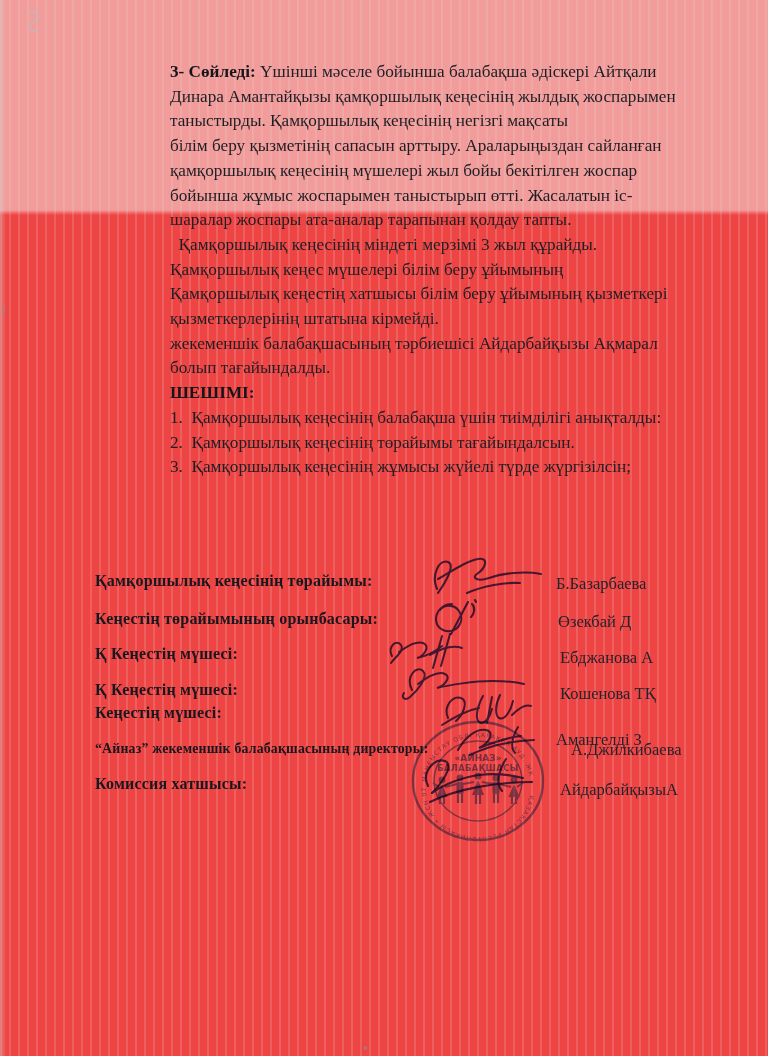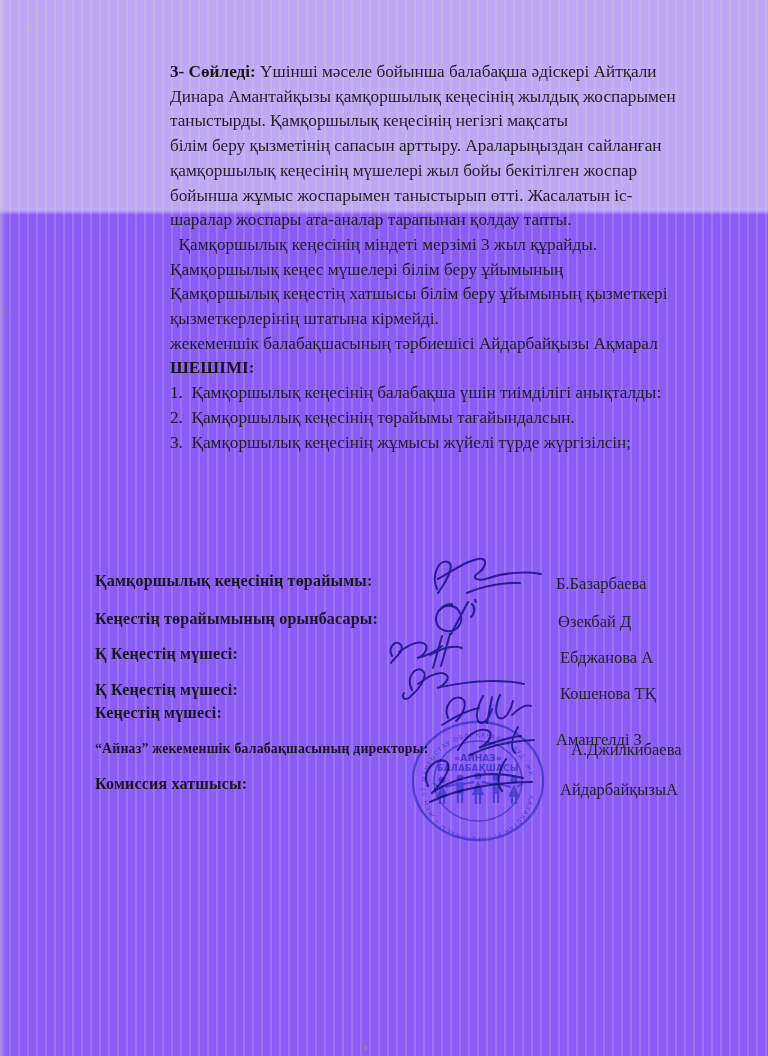--- a/index.html
+++ b/index.html
@@ -1,20 +1,20 @@
 <!DOCTYPE html>
 <html lang="kk"><head>
 <meta charset="utf-8">
 <style>
   html,body{margin:0;padding:0;background:#e8e8e8;}
   .page{
     position:relative;
     width:768px;height:1056px;
     margin:0 auto;
-    background:#8b5cf6;
+    background:#ef4444;
     overflow:hidden;
     font-family:"Liberation Serif","DejaVu Serif",serif;
     color:#1e1e24;
   }
   
   .page::before{
     content:"";position:absolute;inset:0;pointer-events:none;
     background:
       repeating-linear-gradient(90deg, rgba(222,224,219,.18) 0 2px, rgba(255,255,255,0) 2px 9px),
       linear-gradient(90deg, rgba(210,212,208,.25) 0 3px, rgba(255,255,255,0) 6px),
@@ -58,20 +58,21 @@
       <div class="line"><span>таныстырды. Қамқоршылық кеңесінің негізгі мақсаты</span></div>
       <div class="line"><span>білім беру қызметінің сапасын арттыру. Араларыңыздан сайланған</span></div>
       <div class="line"><span>қамқоршылық кеңесінің мүшелері жыл бойы бекітілген жоспар</span></div>
       <div class="line"><span>бойынша жұмыс жоспарымен таныстырып өтті. Жасалатын іс-</span></div>
       <div class="line"><span>шаралар жоспары ата-аналар тарапынан қолдау тапты.</span></div>
       <div class="line"><span>  Қамқоршылық кеңесінің міндеті мерзімі 3 жыл құрайды.</span></div>
       <div class="line"><span>Қамқоршылық кеңес мүшелері білім беру ұйымының</span></div>
       <div class="line"><span>Қамқоршылық кеңестің хатшысы білім беру ұйымының қызметкері</span></div>
       <div class="line"><span>қызметкерлерінің штатына кірмейді.</span></div>
       <div class="line"><span>жекеменшік балабақшасының тәрбиешісі Айдарбайқызы Ақмарал</span></div>
+      <div class="line"><span>болып тағайындалды.</span></div>
       <div class="line"><span class="b">ШЕШІМІ:</span></div>
       <div class="line"><span>1.  Қамқоршылық кеңесінің балабақша үшін тиімділігі анықталды:</span></div>
       <div class="line"><span>2.  Қамқоршылық кеңесінің төрайымы тағайындалсын.</span></div>
       <div class="line"><span>3.  Қамқоршылық кеңесінің жұмысы жүйелі түрде жүргізілсін;</span></div>
     </div>
 
   <div id="sig-rows">
       <span class="sigrow-label" style="top: 572px;">Қамқоршылық кеңесінің төрайымы:</span>
       <span class="sigrow-name" style="top: 574px; left: 556px;">Б.Базарбаева</span>
       <span class="sigrow-label" style="top: 610px;">Кеңестің төрайымының орынбасары:</span>

